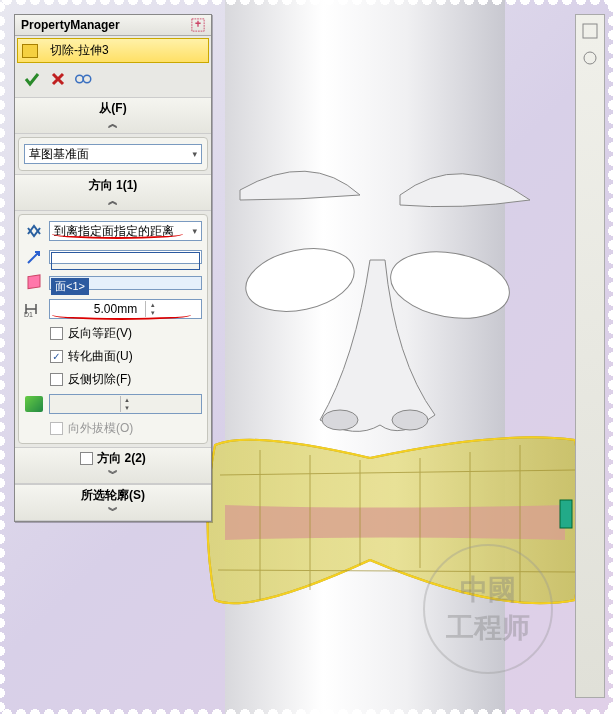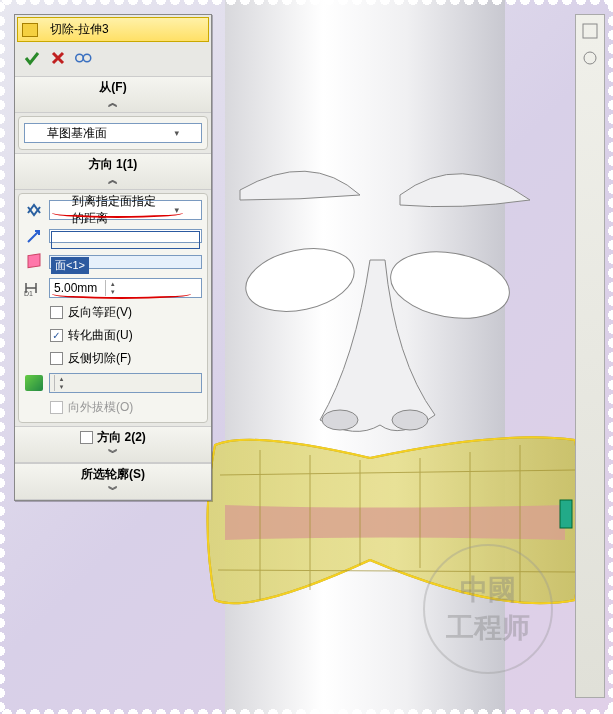--- a/index.html
+++ b/index.html
@@ -71,36 +71,36 @@
   .section-head .chev { font-size:10px; color:#666; }
   .section-body {
     background:#f5f5f0;
     border:1px solid #c5c5bd;
     margin:3px; padding:6px 5px;
     display:flex; flex-direction:column; gap:6px;
     border-radius:4px;
   }
   .combo {
     height:20px; border:1px solid #7a9ac0; background:#fff;
-    display:flex; align-items:center; padding:0 22px; font-size:12px;
+    display:flex; align-items:center; padding:0 4px; font-size:12px;
     justify-content:space-between;
   }
   .combo .arrow { font-size:9px; color:#555; }
   .row { display:flex; align-items:center; gap:5px; }
   .ico-slot { width:20px; height:20px; display:flex; align-items:center; justify-content:center; flex:0 0 20px; }
   .sel-box {
     flex:1; height:14px; border:1px solid #7a9ac0; background:#fff;
     padding:1px;
   }
   .sel-box.hl { background:#e6f0fb; }
   .sel-item { background:#2c5aa0; color:#fff; font-size:11px; padding:1px 4px; display:inline-block; }
   .sel-item.empty { background:transparent; height:18px; width:100%; border:1px solid #2c5aa0; }
   .num-input {
     flex:1; height:20px; border:1px solid #7a9ac0; background:#fff;
-    display:flex; align-items:center; justify-content:flex-start;
+    display:flex; align-items:center; justify-content:center;
     padding:0 2px 0 4px; font-size:12px;
   }
   .spinner { display:flex; flex-direction:column; }
   .spinner div { width:14px; height:8px; font-size:7px; text-align:center; color:#555; line-height:8px; border-left:1px solid #bbb; }
   .chk-row { display:flex; align-items:center; gap:5px; padding-left:26px; font-size:12px; }
   .chk { width:13px; height:13px; border:1px solid #888; background:#fff; display:flex; align-items:center; justify-content:center; font-size:10px; color:#2c5aa0; }
   .chk.checked::after { content:"✓"; }
   .draft-ico { width:18px; height:16px; background:linear-gradient(135deg,#6c4,#284); border-radius:2px; }
 
   .underline-red {
@@ -184,20 +184,27 @@
 
   <rect x="560" y="500" width="12" height="28" fill="#2a8" stroke="#063"></rect>
 </svg>
 
 <div class="watermark">
   <div>中國</div>
   <div>工程师</div>
 </div>
 
 <div class="panel">
+  <div class="panel-title">
+    <span>PropertyManager</span>
+    <svg class="pin-icon" viewBox="0 0 16 16">
+      <rect x="1" y="1" width="14" height="14" fill="none" stroke="#c46" stroke-dasharray="2 1"></rect>
+      <path d="M8 3 L8 10 M5 6 L11 6" stroke="#c46" stroke-width="1.5"></path>
+    </svg>
+  </div>
 
   <div class="feature-header">
     <span class="ficon"></span>
     <span>切除-拉伸3</span>
   </div>
 
   <div class="action-row">
     <svg viewBox="0 0 18 18">
         <path d="M3 9 L7 14 L15 4" stroke="#2a8a2a" stroke-width="3" fill="none"></path>
       </svg>

